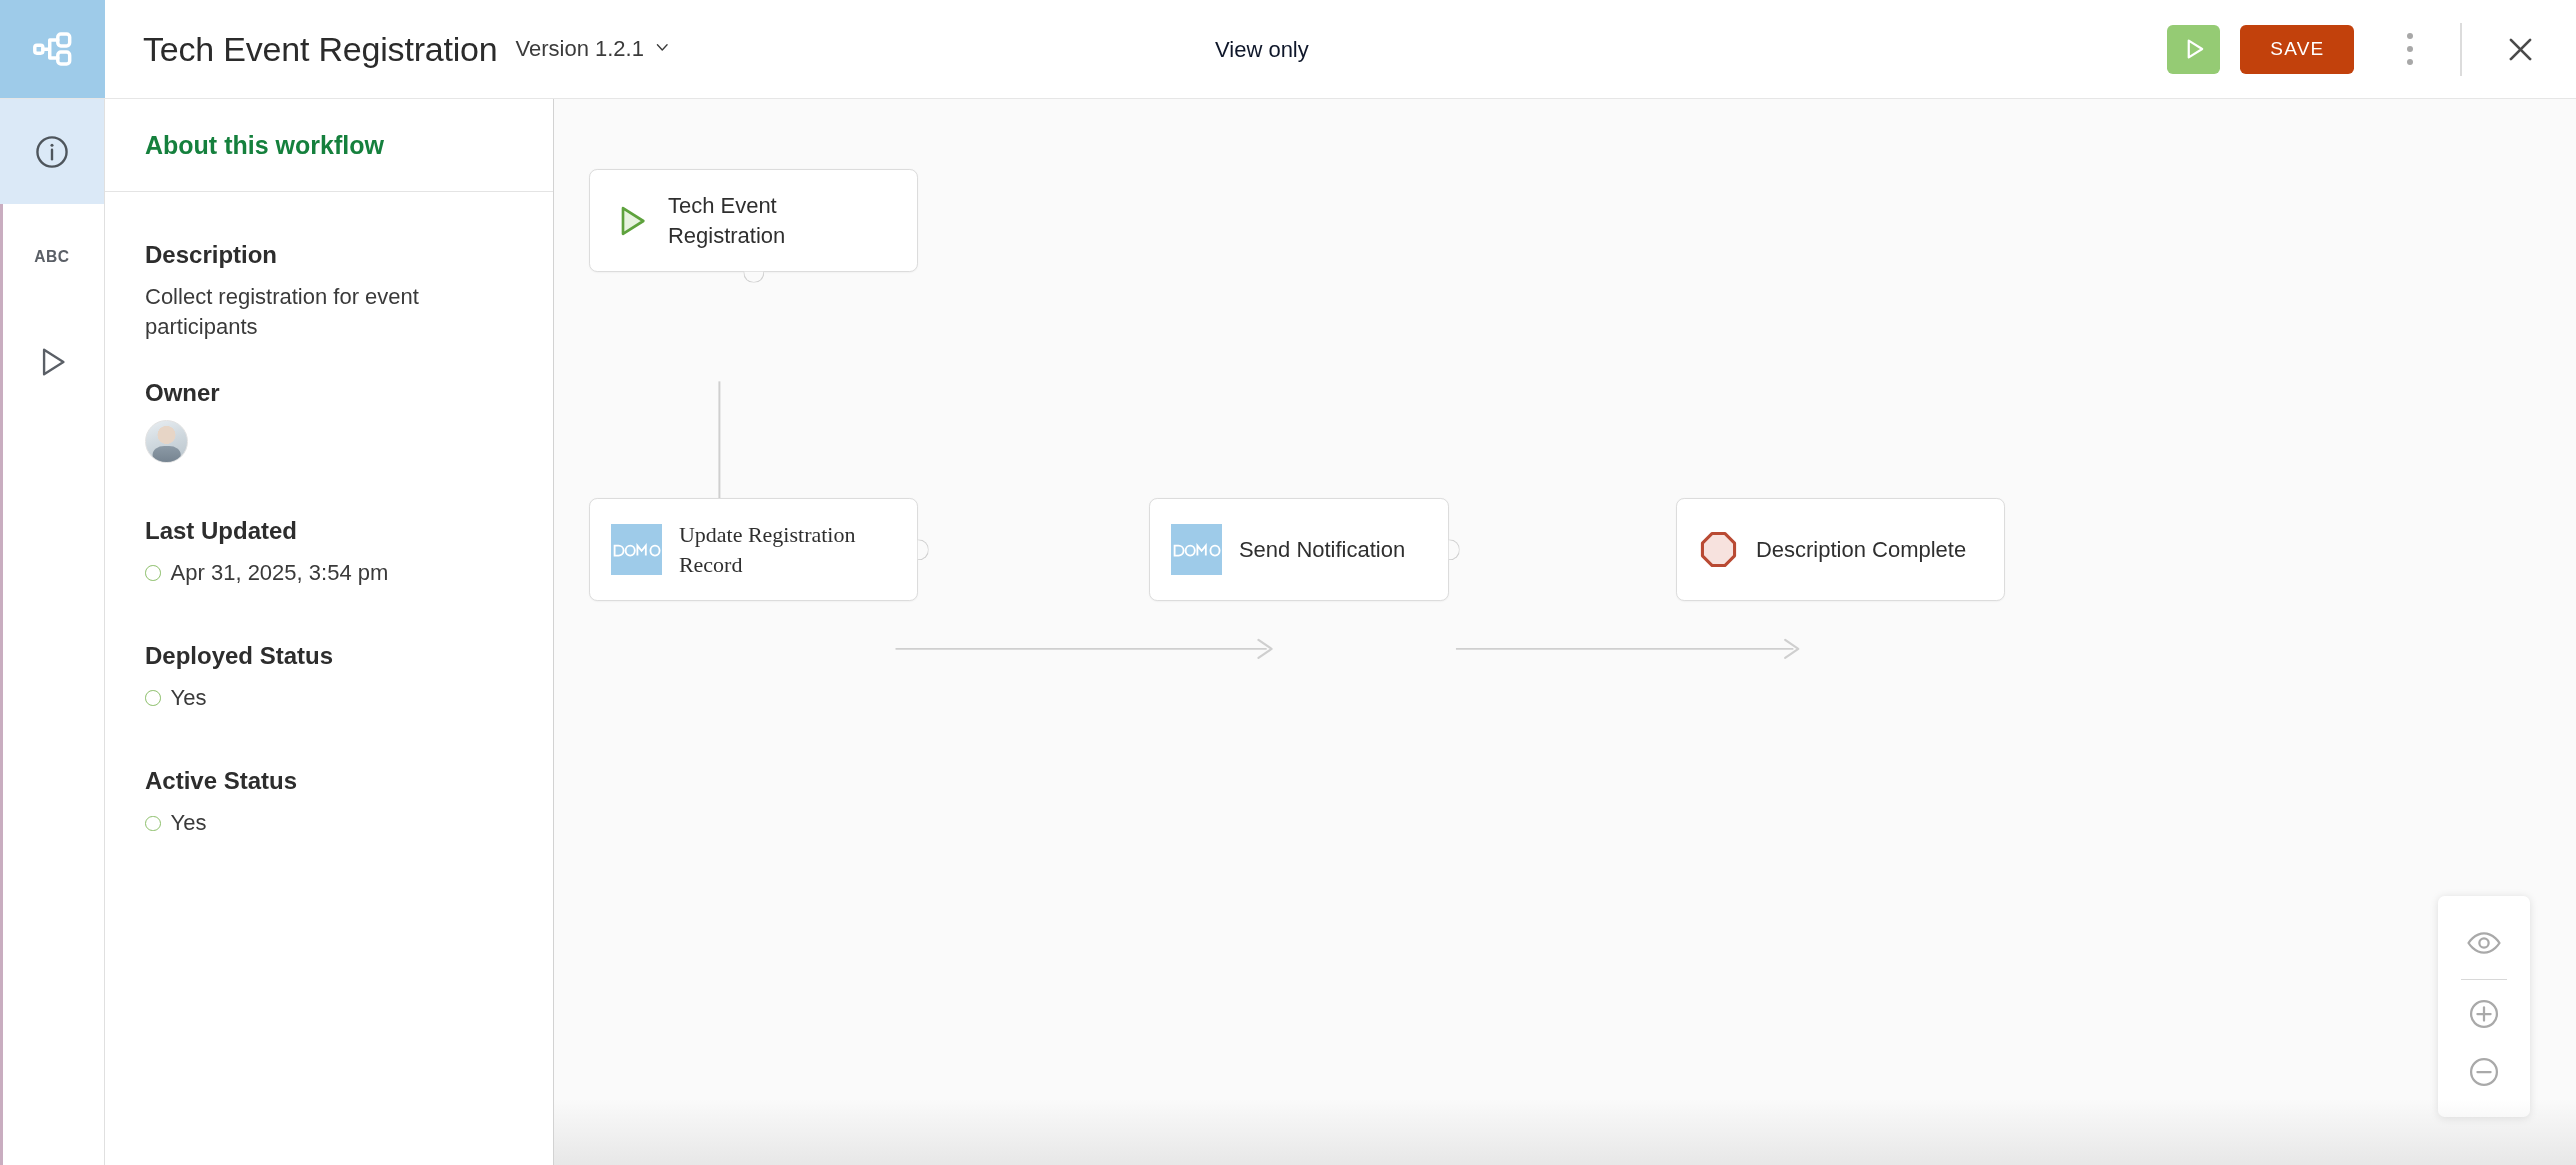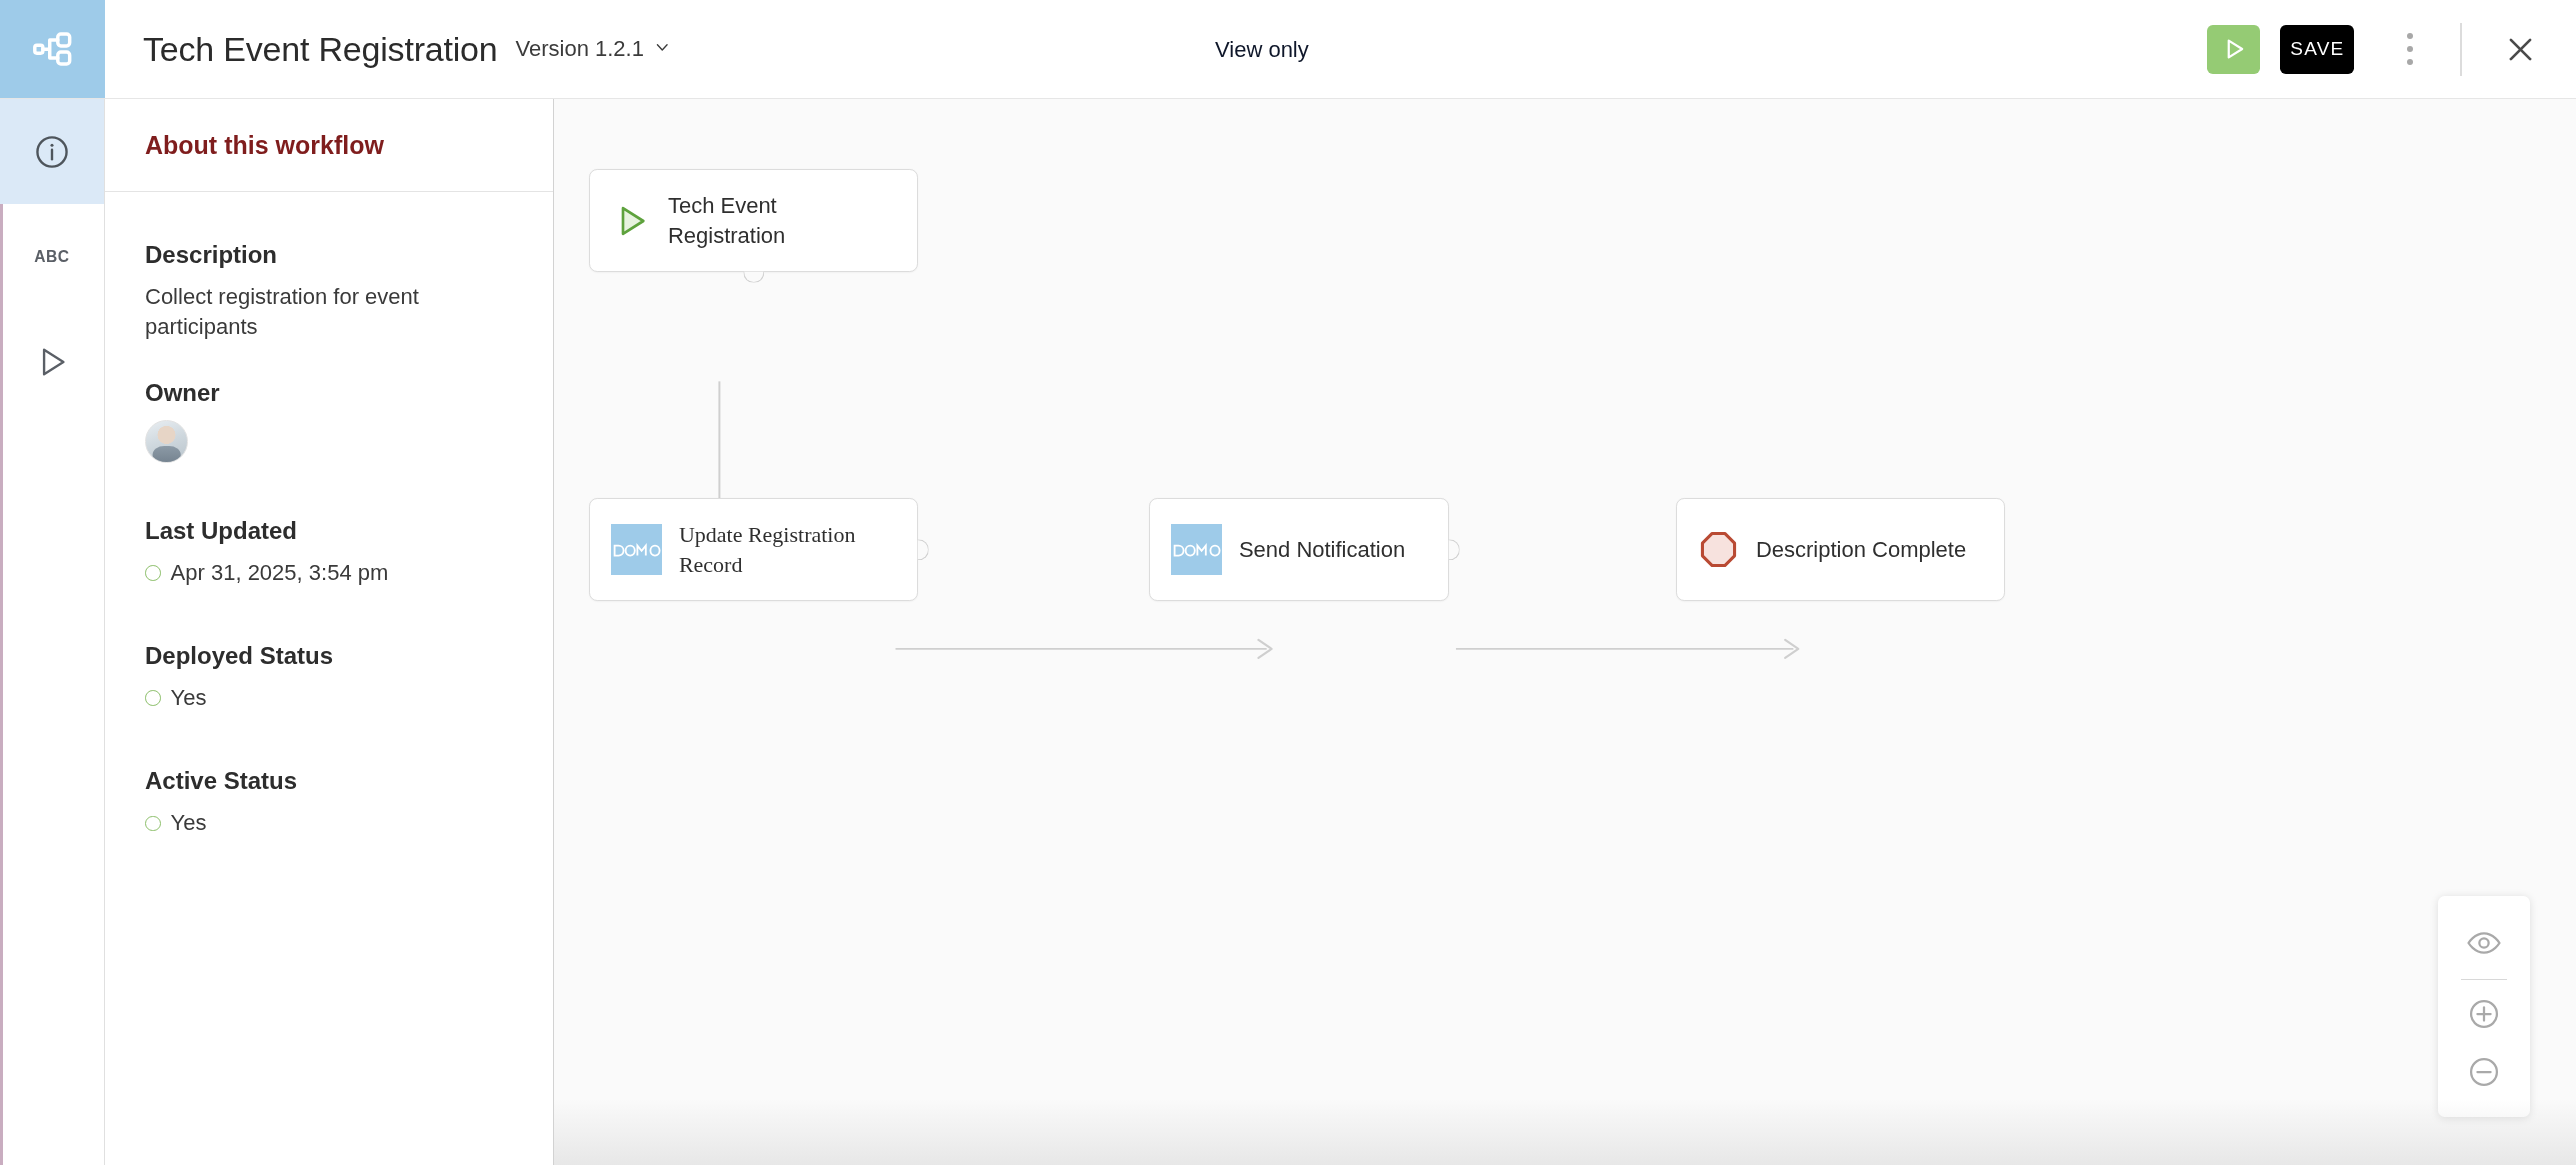--- a/index.html
+++ b/index.html
@@ -46,21 +46,21 @@
     margin-left: auto; display: flex; align-items: center;
     gap: 0; padding-right: 30px;
   }
   .btn-run {
     width: 53px; height: 49px; border-radius: 5.8px; background: #95cb74;
     display: flex; align-items: center; justify-content: center; cursor: pointer;
     border: none; margin-right: 20px;
   }
   .btn-run svg { width: 28px; height: 28px; display: block; }
   .btn-save {
-    height: 49px; padding: 0 10px; border-radius: 5.8px; background: #000000;
+    height: 49px; padding: 0 30px; border-radius: 5.8px; background: #c2410c;
     color: #ffffff; font-size: 19px; letter-spacing: 1.2px; font-weight: 400;
     display: flex; align-items: center; justify-content: center; cursor: default;
     border: none; font-family: "Liberation Sans", sans-serif;
   }
   .btn-kebab {
     width: 61px; height: 61px; display: flex; flex-direction: column;
     align-items: center; justify-content: center; gap: 6.6px; cursor: pointer;
     margin-left: 25px;
   }
   .btn-kebab i { width: 6.6px; height: 6.6px; border-radius: 50%; background: #a8a8a8; display: block; }
@@ -91,21 +91,21 @@
 
   
   .panel {
     width: 449px; flex: 0 0 449px; background: #ffffff;
     border-right: 0.8px solid #d2d2d2; display: flex; flex-direction: column;
   }
   .panel-head {
     height: 93px; flex: 0 0 93px; display: flex; align-items: center;
     padding-left: 40px; border-bottom: 0.8px solid #e4e4e4;
   }
-  .panel-head h2 { font-size: 25px; font-weight: bold; color: #7f1d1d; }
+  .panel-head h2 { font-size: 25px; font-weight: bold; color: #15803d; }
   .panel-body { padding: 49px 40px 0 40px; }
   .field { margin-bottom: 36px; }
   .field-label { font-size: 24px; font-weight: bold; color: #2d2d2d; margin-bottom: 13px; }
   .field-value { font-size: 22px; color: #3a3a3a; line-height: 1.38; }
   .field-value.with-dot { display: flex; align-items: center; gap: 10px; }
   .dot-o {
     width: 15.6px; height: 15.6px; border-radius: 50%; border: 1.6px solid #8cbf6a;
     flex: 0 0 15.6px; display: block;
   }
   .owner-row { display: flex; align-items: center; gap: 16.5px; margin-top: 6.6px; }

